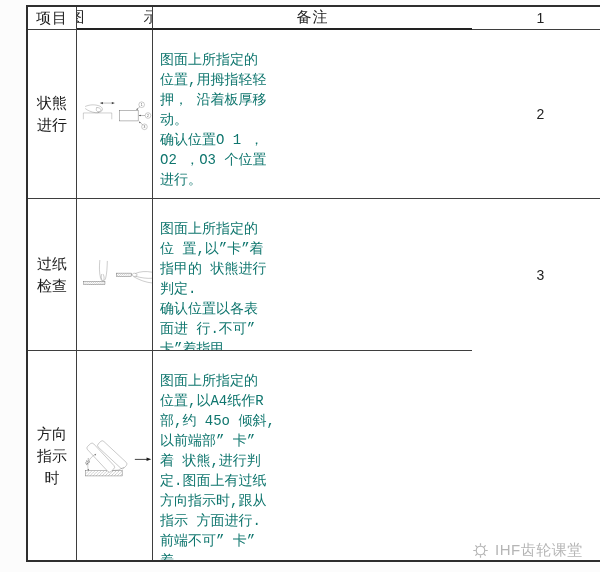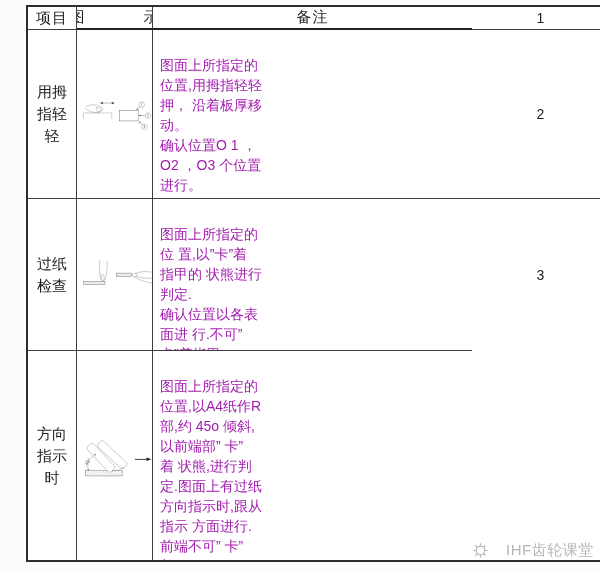--- a/index.html
+++ b/index.html
@@ -14,34 +14,34 @@
     box-sizing:border-box;border:2px solid #2e2e2e;background:#ffffff;
     display:grid;
     grid-template-columns:49px 76px 319px 1fr;
     grid-template-rows:23px 169px 152px 1fr;
   }
   .cell{
     box-sizing:border-box;
     border-right:1px solid #3e3e3e;border-bottom:1px solid #3e3e3e;
     position:relative;overflow:hidden;
   }
-  .cell.last-col{border-right:none;}
+  .cell.last-col{border-right:none;font-family:Liberation Mono, monospace;}
   .cell.last-row{border-bottom:none;}
   .hdr{display:flex;align-items:center;justify-content:center;
        font-size:15px;letter-spacing:1px;color:#1d1d1d;}
   .hdr.thick{border-bottom:2px solid #222;}
   .hdr-illu{gap:58px;}
   .c-item{display:flex;align-items:center;justify-content:center;font-size:14px;color:#222;}
   .c-tool{display:flex;align-items:center;justify-content:center;text-align:center;
           font-size:15px;line-height:22px;padding:0 6px;color:#1d1d1d;}
   .c-illu svg{position:absolute;left:0;top:0;width:100%;height:100%;}
-  .c-rem{padding:0 6px 4px 7px;font-size:14px;line-height:20px;
-         white-space:pre-line;color:#a21caf;margin-top:25px;}
+  .c-rem{padding:20px 6px 4px 7px;font-size:14px;line-height:20px;
+         white-space:pre-line;color:#0f766e;}
   .watermark{
-    position:absolute;left:472px;top:541px;display:flex;align-items:center;gap:17px;
+    position:absolute;left:472px;top:541px;display:flex;align-items:center;gap:6px;
     color:#b5b5b5;font-size:15px;letter-spacing:0.5px;pointer-events:none;
   }
   svg text{font-family:"Liberation Sans",sans-serif;}
 </style>
 </head>
 <body>
 
 <div class="page">
   <div class="tbl">
 
@@ -53,21 +53,21 @@
       <span>示</span>
     </div>
     <div class="cell hdr thick last-col">
         <span>备注</span>
       </div>
 
     <div class="cell c-item">
         <span>1</span>
       </div>
     <div class="cell c-tool">
-        <span>用拇指轻轻</span>
+        <span>状熊进行</span>
       </div>
     <div class="cell c-illu">
       <svg viewBox="0 0 319 169">
         <g stroke="#4f4f4f" fill="#3a3a3a">
           <line x1="108" y1="38" x2="150" y2="38" stroke-width="1.6"></line>
           <polygon points="97,38 110,33.5 110,42.5" stroke="none"></polygon>
           <polygon points="161,38 148,33.5 148,42.5" stroke="none"></polygon>
         </g>
         <g fill="none" stroke="#7a7a7a" stroke-width="1.6" stroke-linecap="round">
           <path d="M 36,52 C 56,43 80,44 97,51 C 105,55 110,61 108,67 C 106,73 99,77 90,77"></path>

